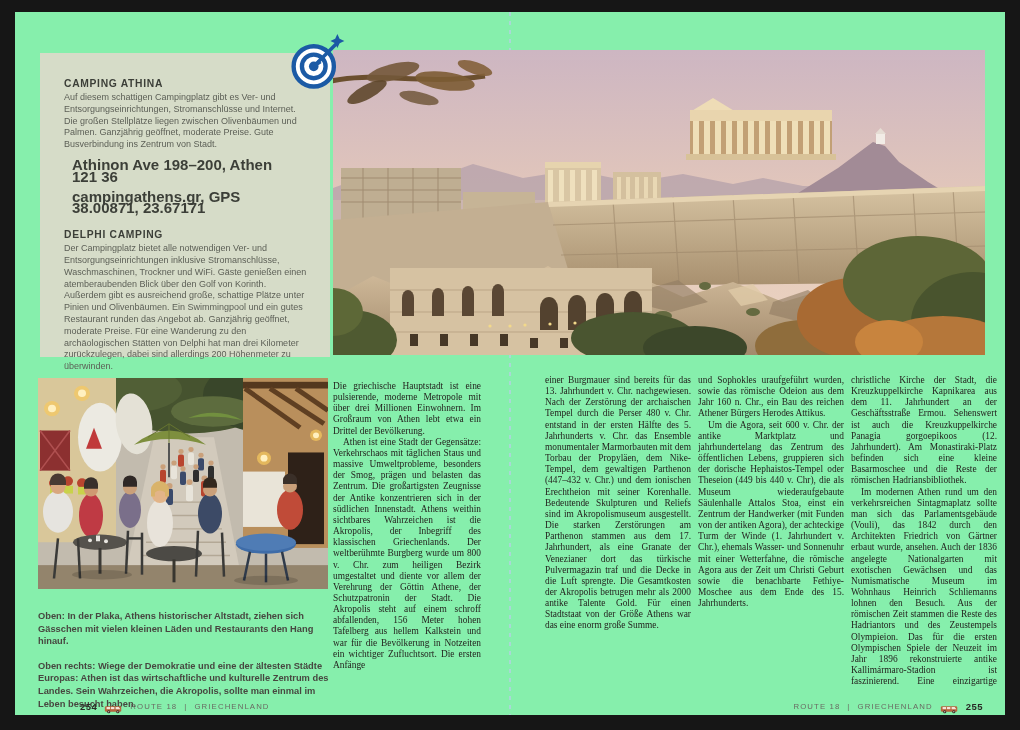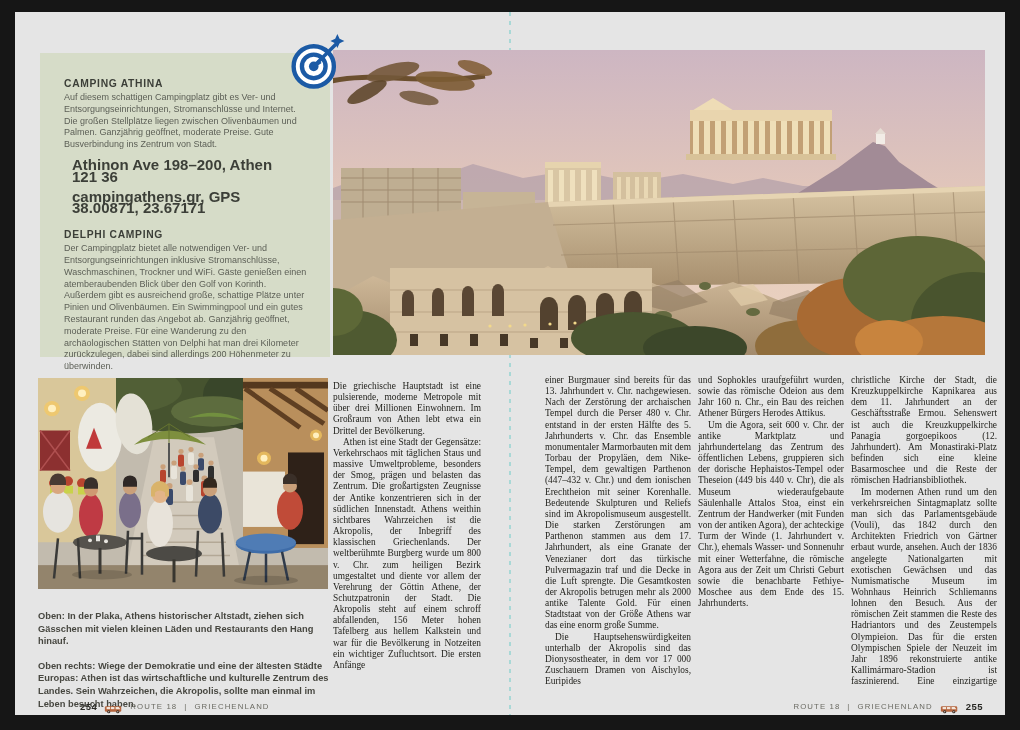--- a/index.html
+++ b/index.html
@@ -1,18 +1,18 @@
 <!DOCTYPE html>
 <html lang="de"><head>
 <meta charset="utf-8">
 <style>
   html,body{margin:0;padding:0;}
   body{width:1020px;height:730px;background:#161616;position:relative;overflow:hidden;
        font-family:"Liberation Sans",sans-serif;}
-  .page{position:absolute;left:15px;top:12px;width:990px;height:703px;background:#e5e5e5;}
+  .page{position:absolute;left:15px;top:12px;width:990px;height:703px;background:#86efac;}
   .gutter{position:absolute;left:494px;top:0;width:2px;height:703px;z-index:0;
           background:repeating-linear-gradient(to bottom,#a9d8d6 0 4px,transparent 4px 9px);}
   
   .infobox{position:absolute;left:25px;top:41px;width:290px;height:304px;background:#d6dcc8;
            box-sizing:border-box;padding:25px 22px 16px 24px;z-index:1;}
   .camp-title{font-weight:bold;font-size:10.3px;letter-spacing:.7px;color:#3c3f38;margin:0 0 3px 0;}
   .camp-body{font-size:9px;line-height:11.8px;color:#5c5f56;margin:0;}
   .camp-addr{font-size:15px;line-height:11.8px;color:#3c3f38;font-weight:bold;margin:8px;}
   .camp-sec2{margin-top:15px;}
   
@@ -411,21 +411,20 @@
     <p class="caption">Oben: In der Plaka, Athens historischer Altstadt, ziehen sich Gässchen mit vielen kleinen Läden und Restaurants den Hang hinauf.</p>
     <p class="caption">Oben rechts: Wiege der Demokratie und eine der ältesten Städte Europas: Athen ist das wirtschaftliche und kulturelle Zentrum des Landes. Sein Wahrzeichen, die Akropolis, sollte man einmal im Leben besucht haben.</p>
   </div>
 
   <div class="col col1">
     <p class="body-p" lang="de">Die griechische Hauptstadt ist eine pulsierende, moderne Metropole mit über drei Millionen Einwohnern. Im Großraum von Athen lebt etwa ein Drittel der Bevölkerung.</p>
     <p class="body-p indent" lang="de">Athen ist eine Stadt der Gegensätze: Verkehrschaos mit täglichen Staus und massive Umweltprobleme, besonders der Smog, prägen und belasten das Zentrum. Die großartigsten Zeugnisse der Antike konzentrieren sich in der südlichen Innenstadt. Athens weithin sichtbares Wahrzeichen ist die Akropolis, der Inbegriff des klassischen Griechenlands. Der weltberühmte Burgberg wurde um 800 v. Chr. zum heiligen Bezirk umgestaltet und diente vor allem der Verehrung der Göttin Athene, der Schutzpatronin der Stadt. Die Akropolis steht auf einem schroff abfallenden, 156 Meter hohen Tafelberg aus hellem Kalkstein und war für die Bevölkerung in Notzeiten ein wichtiger Zufluchtsort. Die ersten Anfänge</p>
   </div>
   <div class="col col2">
     <p class="body-p" lang="de">einer Burgmauer sind bereits für das 13. Jahrhundert v. Chr. nachgewiesen. Nach der Zerstörung der archaischen Tempel durch die Perser 480 v. Chr. entstand in der ersten Hälfte des 5. Jahrhunderts v. Chr. das Ensemble monumentaler Marmorbauten mit dem Torbau der Propyläen, dem Nike-Tempel, dem gewaltigen Parthenon (447–432 v. Chr.) und dem ionischen Erechtheion mit seiner Korenhalle. Bedeutende Skulpturen und Reliefs sind im Akropolismuseum ausgestellt. Die starken Zerstörungen am Parthenon stammen aus dem 17. Jahrhundert, als eine Granate der Venezianer dort das türkische Pulvermagazin traf und die Decke in die Luft sprengte. Die Gesamtkosten der Akropolis betrugen mehr als 2000 antike Talente Gold. Für einen Stadtstaat von der Größe Athens war das eine enorm große Summe.</p>
-    <p class="body-p indent" lang="de">Die Hauptsehenswürdigkeiten unterhalb der Akropolis sind das Dionysostheater, in dem vor 17 000 Zuschauern Dramen von Aischylos, Euripides</p>
   </div>
   <div class="col col3">
     <p class="body-p" lang="de">und Sophokles uraufgeführt wurden, sowie das römische Odeion aus dem Jahr 160 n. Chr., ein Bau des reichen Athener Bürgers Herodes Attikus.</p>
     <p class="body-p indent" lang="de">Um die Agora, seit 600 v. Chr. der antike Marktplatz und jahrhundertelang das Zentrum des öffentlichen Lebens, gruppieren sich der dorische Hephaistos-Tempel oder Theseion (449 bis 440 v. Chr), die als Museum wiederaufgebaute Säulenhalle Attalos Stoa, einst ein Zentrum der Handwerker (mit Funden von der antiken Agora), der achteckige Turm der Winde (1. Jahrhundert v. Chr.), ehemals Wasser- und Sonnenuhr mit einer Wetterfahne, die römische Agora aus der Zeit um Christi Geburt sowie die benachbarte Fethiye-Moschee aus dem Ende des 15. Jahrhunderts.</p>
   </div>
   <div class="col col4">
     <p class="body-p" lang="de">christliche Kirche der Stadt, die Kreuzkuppelkirche Kapnikarea aus dem 11. Jahrhundert an der Geschäftsstraße Ermou. Sehenswert ist auch die Kreuzkuppelkirche Panagia gorgoepikoos (12. Jahrhundert). Am Monastiraki-Platz befinden sich eine kleine Basarmoschee und die Reste der römischen Hadriansbibliothek.</p>
     <p class="body-p indent" lang="de">Im modernen Athen rund um den verkehrsreichen Sintagmaplatz sollte man sich das Parlamentsgebäude (Vouli), das 1842 durch den Architekten Friedrich von Gärtner erbaut wurde, ansehen. Auch der 1836 angelegte Nationalgarten mit exotischen Gewächsen und das Numismatische Museum im Wohnhaus Heinrich Schliemanns lohnen den Besuch. Aus der römischen Zeit stammen die Reste des Hadriantors und des Zeustempels Olympieion. Das für die ersten Olympischen Spiele der Neuzeit im Jahr 1896 rekonstruierte antike Kallimármaro-Stadion ist faszinierend. Eine einzigartige Sammlung griechi-</p>
   </div>
 

